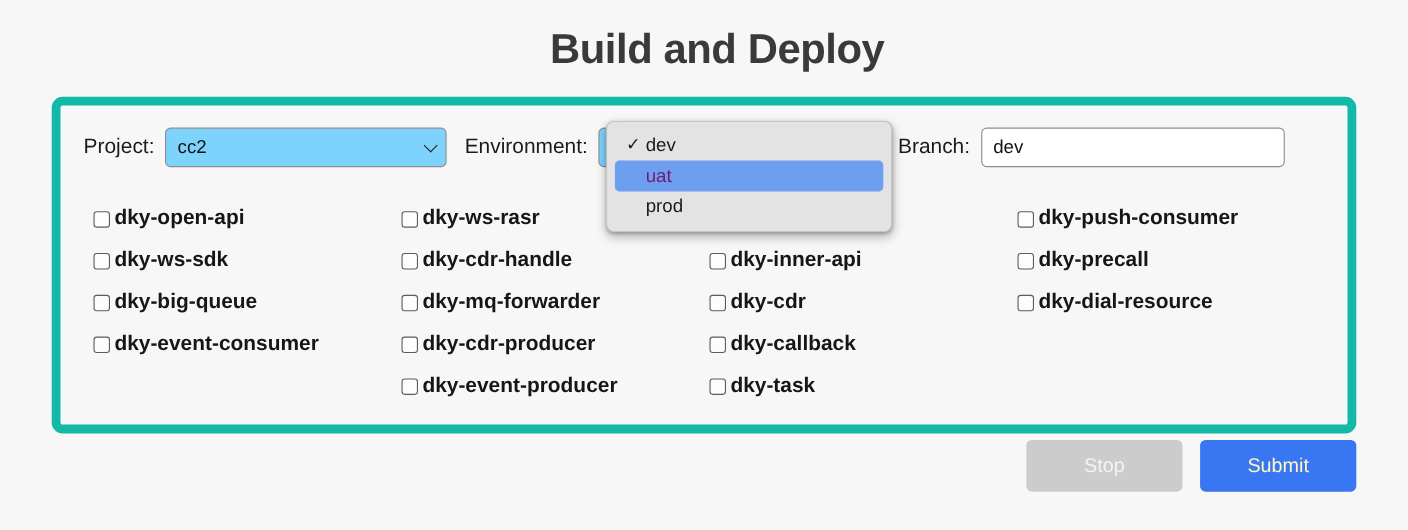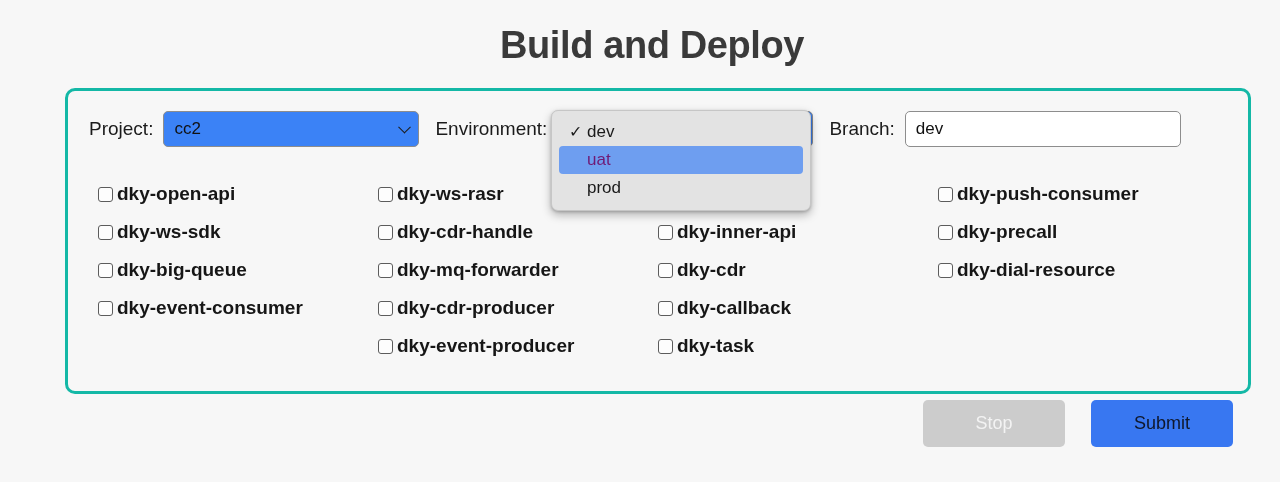--- a/index.html
+++ b/index.html
@@ -28,25 +28,25 @@
     margin: 0;
     padding-top: 20px;
     line-height: 50px;
     height: 70px;
     padding-left: 24px;
   }
 
   
   .panel {
     position: absolute;
-    left: 65px;
+    left: 47px;
     top: 88px;
     width: 1186px;
     height: 306px;
-    border: 3px solid #14b8a6;
+    border: 8px solid #14b8a6;
     border-radius: 10px;
     background: #f7f7f7;
   }
 
   
   .controls-row {
     position: absolute;
     left: 21px;
     top: 19px;
     height: 38px;
@@ -55,21 +55,21 @@
   }
   .field-label {
     font-size: 19px;
     color: #1b1b1b;
     white-space: nowrap;
     line-height: 38px;
   }
   .select-box {
     position: relative;
     height: 36px;
-    background: #3b82f6;
+    background: #7dd3fc;
     border: 1px solid #8d8d8d;
     border-radius: 5px;
     display: flex;
     align-items: center;
     padding: 0 26px 0 10px;
     font-size: 17px;
     color: #111;
     margin-left: 10px;
     cursor: pointer;
   }
@@ -177,40 +177,39 @@
   .dd-option.selected .dd-check { color: #ffffff; }
 
   
   .footer {
     position: absolute;
     left: 0;
     top: 400px;
     width: 1233px;
     display: flex;
     justify-content: flex-end;
-    gap: 4px;
+    gap: 16px;
   }
   .btn {
     height: 47px;
     width: 142px;
     border: none;
     border-radius: 5px;
     font-size: 18px;
     font-family: "Liberation Sans", sans-serif;
     cursor: pointer;
   }
   .btn-stop {
     background: #cccccc;
     color: #f3f3f3;
     cursor: default;
   }
   .btn-submit {
     background: #3877f1;
-    color: #0f172a;
-    margin-left: 22px;
+    color: #fef9c3;
   }
 </style>
 </head>
 <body>
 
 <h1 class="page-title">Build and Deploy</h1>
 
 <div class="panel">
 
   <div class="controls-row">

